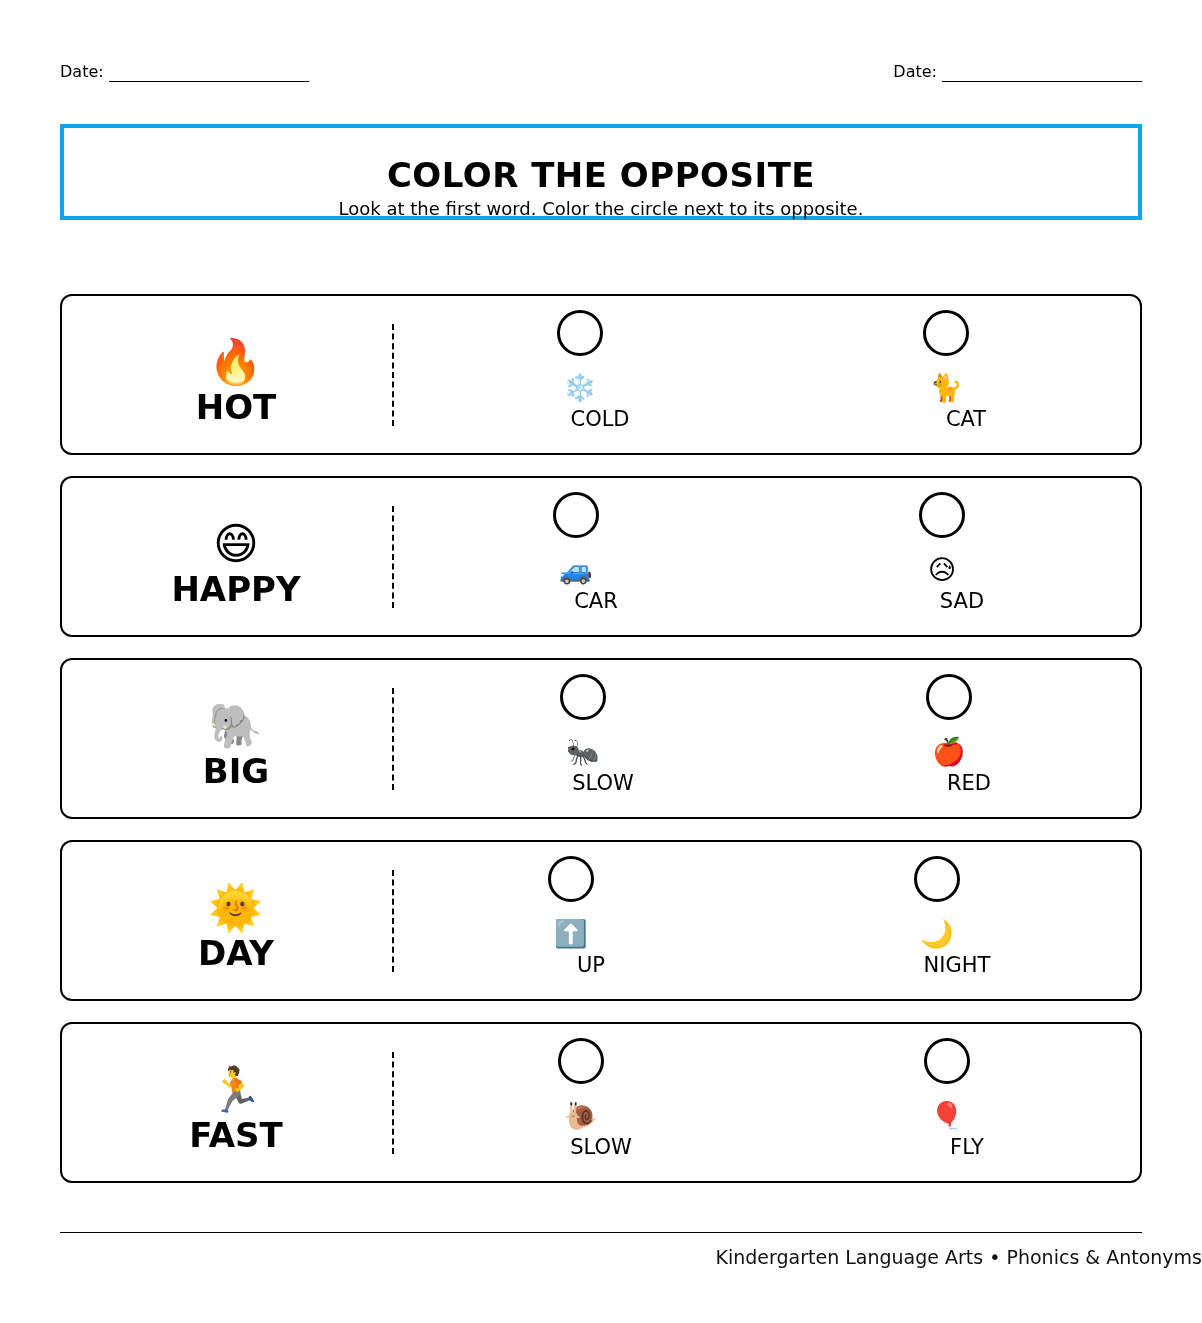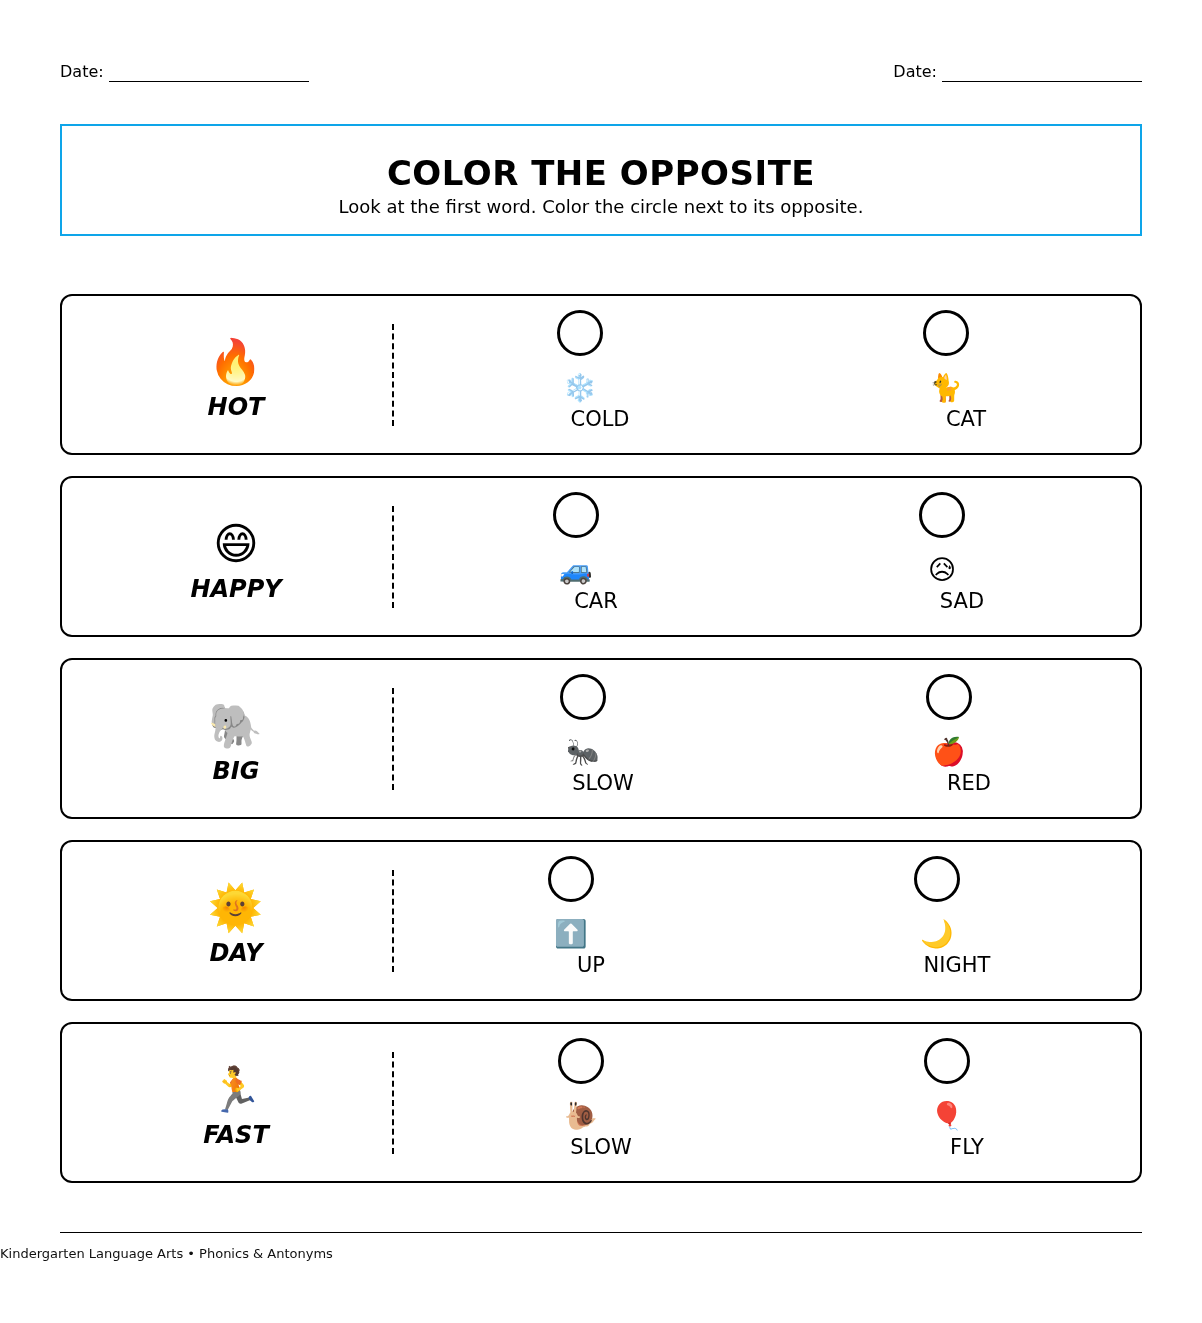--- a/index.html
+++ b/index.html
@@ -6,39 +6,39 @@
     html, body { width: 1202px; height: 1323px; background: #ffffff; }
     body { font-family: "DejaVu Sans", "Liberation Sans", sans-serif; color: #000; position: relative; }
 
     .top-fields { position: absolute; top: 62px; left: 60px; width: 1082px; height: 20px; }
     .field { position: absolute; top: 0; display: flex; align-items: flex-end; font-size: 16px; }
     .field .label { line-height: 20px; }
     .field .line { display: inline-block; width: 200px; border-bottom: 1.5px solid #000; height: 16px; margin-left: 5px; }
     .field-name { left: 0; }
     .field-date { right: 0; }
 
-    .header-box { position: absolute; left: 60px; top: 124px; width: 1082px; height: 112px; border: 2px solid #0ea5e9; text-align: center; }
+    .header-box { position: absolute; left: 60px; top: 124px; width: 1082px; height: 96px; border: 4px solid #0ea5e9; text-align: center; }
     .header-title { margin-top: 26px; font-size: 34px; font-weight: bold; letter-spacing: 0.5px; line-height: 42px; }
     .header-sub { margin-top: 1px; font-size: 18px; line-height: 24px; }
 
     .row { position: absolute; left: 60px; width: 1082px; height: 161px; border: 2px solid #000; border-radius: 12px; }
     .row-left { position: absolute; left: 74px; top: 0; width: 200px; height: 100%; display: flex; flex-direction: column; align-items: center; justify-content: center; padding-top: 10px; }
     .row-left .emoji { font-size: 44px; line-height: 52px; height: 52px; }
-    .row-left .word { font-size: 24px; font-weight: bold; line-height: 34px; margin-top: 2px; font-style: italic; }
+    .row-left .word { font-size: 34px; font-weight: bold; line-height: 34px; margin-top: 2px; }
     .divider { position: absolute; left: 330px; top: 28px; height: 102px; border-left: 2px dashed #000; }
 
     .option { position: absolute; top: 14px; width: 200px; display: flex; flex-direction: column; align-items: center; }
     .option .circle { width: 46px; height: 46px; border: 3px solid #000; border-radius: 50%; background: #fff; cursor: pointer; }
     .option .emoji { font-size: 27px; line-height: 36px; height: 36px; margin-top: 14px; }
     .option .word { font-size: 21px; line-height: 26px; margin-top: 0px; margin-left: 40px; }
     .opt-a { left: 418px; }
     .opt-b { left: 784px; }
 
     .footer-line { position: absolute; left: 60px; top: 1232px; width: 1082px; border-top: 1.5px solid #000; }
-    .footer-text { position: absolute; left: 0; top: 1246px; width: 1202px; text-align: left; font-size: 13px; color: #111; }
+    .footer-text { position: absolute; left: 0; top: 1246px; width: 1202px; text-align: right; font-size: 19px; color: #111; }
   </style>
 </head>
 <body>
 
 <div class="top-fields">
   <div class="field field-name">
     <span class="label">Date:</span>
     <span class="line"></span>
   </div>
   <div class="field field-date">

